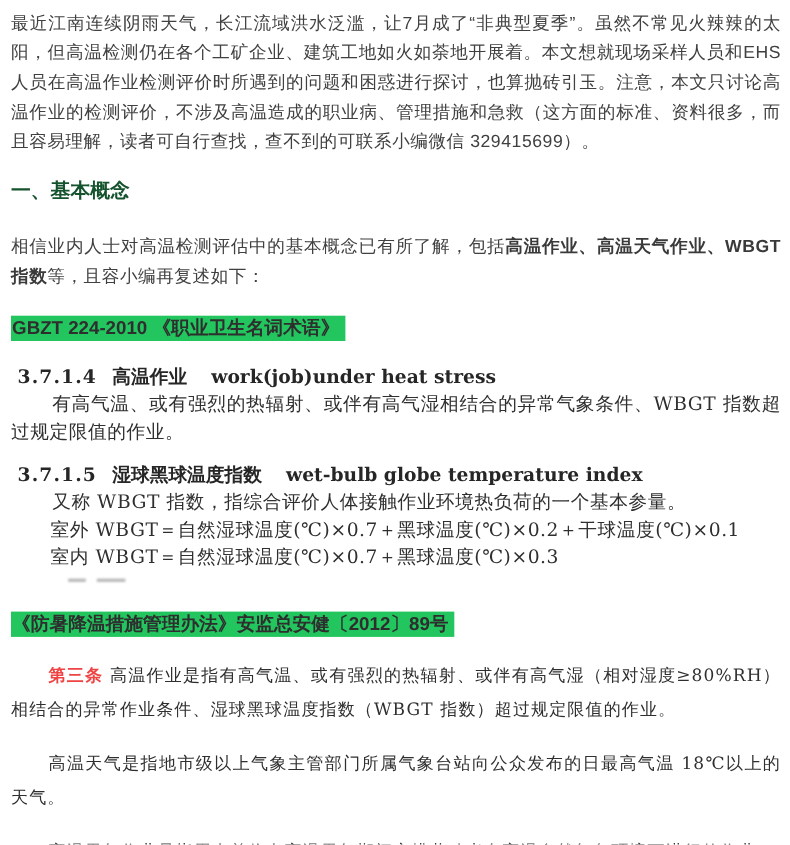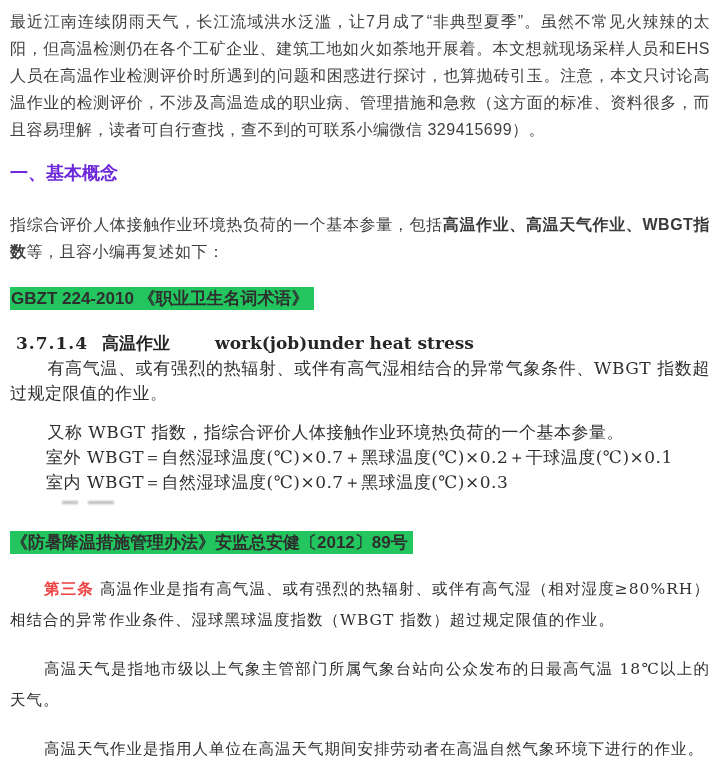--- a/index.html
+++ b/index.html
@@ -27,21 +27,21 @@
   }
   .body-text b {
     font-weight: bold;
     color: #3a3a3a;
   }
   .sec-heading {
     margin: 18px 0 0 0;
     font-size: 18px;
     line-height: 24px;
     font-weight: bold;
-    color: #6d28d9;
+    color: #14532d;
   }
   .para2 { margin-top: 26px; }
   
   .hl-line {
     margin: 22px 0 0 0;
     font-size: 17px;
     line-height: 24px;
     font-weight: bold;
     color: #2e2e2e;
   }
@@ -65,21 +65,21 @@
     line-height: 25px;
   }
   .scan p { margin: 0; }
   .term-line {
     font-weight: bold;
     padding-left: 6px;
     color: #262626;
   }
   .term-line .num { margin-right: 14px; letter-spacing: 1px; }
   .term-line .zh  { margin-right: 22px; }
-  .term-line .en  { font-family: "DejaVu Serif", serif; margin-left: 23px; }
+  .term-line .en  { font-family: "DejaVu Serif", serif; }
   .def {
     text-indent: 2.2em;
     text-align: justify;
     letter-spacing: 0.5px;
   }
   .formula {
     padding-left: 36px;
     letter-spacing: 0.5px;
     white-space: nowrap;
   }
@@ -123,30 +123,31 @@
 </style>
 </head>
 <body>
 
 <div class="page">
 
   <p class="body-text">最近江南连续阴雨天气，长江流域洪水泛滥，让7月成了“非典型夏季”。虽然不常见火辣辣的太阳，但高温检测仍在各个工矿企业、建筑工地如火如荼地开展着。本文想就现场采样人员和EHS人员在高温作业检测评价时所遇到的问题和困惑进行探讨，也算抛砖引玉。注意，本文只讨论高温作业的检测评价，不涉及高温造成的职业病、管理措施和急救（这方面的标准、资料很多，而且容易理解，读者可自行查找，查不到的可联系小编微信 329415699）。</p>
 
   <h2 class="sec-heading">一、基本概念</h2>
 
-  <p class="body-text para2"><span>指综合评价人体接触作业环境热负荷的一个基本参量，包括</span><b>高温作业、高温天气作业、WBGT指数</b><span>等，且容小编再复述如下：</span></p>
+  <p class="body-text para2"><span>相信业内人士对高温检测评估中的基本概念已有所了解，包括</span><b>高温作业、高温天气作业、WBGT指数</b><span>等，且容小编再复述如下：</span></p>
 
   <p class="hl-line"><span class="hl">GBZT 224-2010 《职业卫生名词术语》</span></p>
 
   <div class="scan scan-a">
     <p class="term-line"><span class="num">3.7.1.4</span><span class="zh">高温作业</span><span class="en">work(job)under heat stress</span></p>
     <p class="def">有高气温、或有强烈的热辐射、或伴有高气湿相结合的异常气象条件、WBGT 指数超过规定限值的作业。</p>
   </div>
 
   <div class="scan scan-b">
+    <p class="term-line"><span class="num">3.7.1.5</span><span class="zh">湿球黑球温度指数</span><span class="en">wet-bulb globe temperature index</span></p>
     <p class="def">又称 WBGT 指数，指综合评价人体接触作业环境热负荷的一个基本参量。</p>
     <p class="formula">室外 WBGT＝自然湿球温度(℃)×0.7＋黑球温度(℃)×0.2＋干球温度(℃)×0.1</p>
     <p class="formula">室内 WBGT＝自然湿球温度(℃)×0.7＋黑球温度(℃)×0.3</p>
     <div class="cutoff">
         <span class="c1"></span>
         <span class="c2"></span>
       </div>
   </div>
 
   <p class="hl-line"><span class="hl">《防暑降温措施管理办法》安监总安健〔2012〕89号</span></p>

